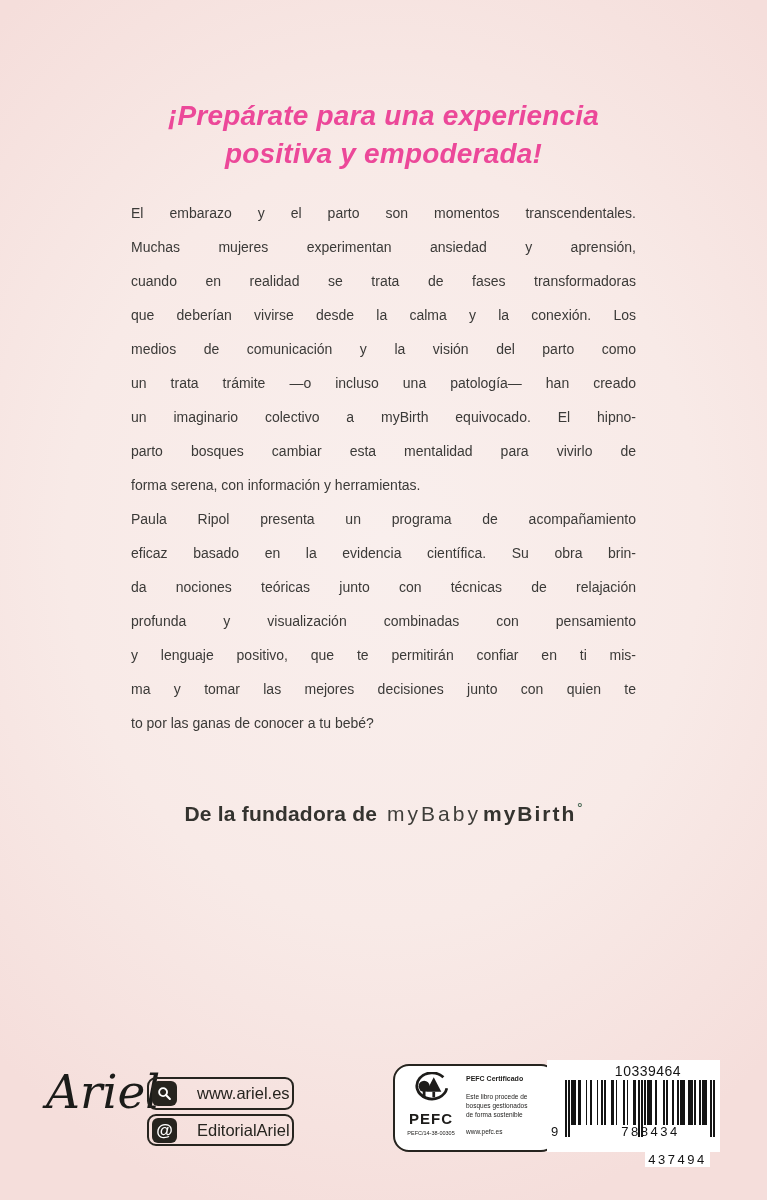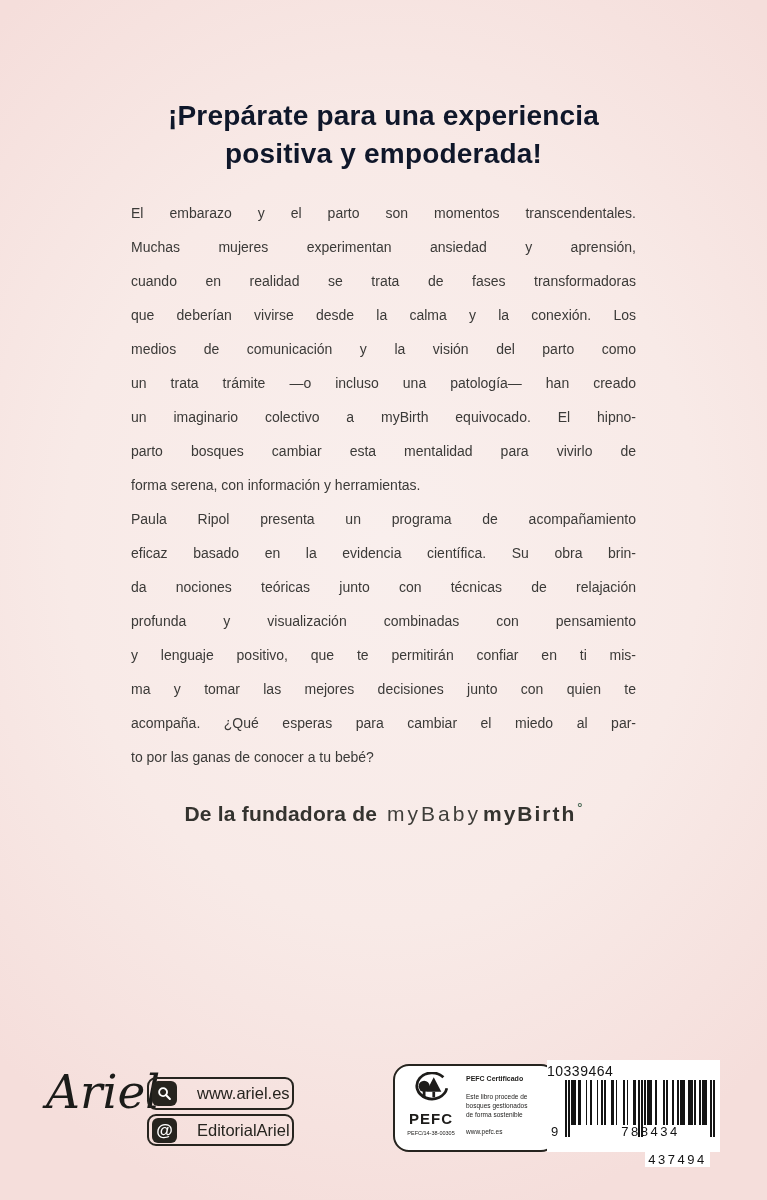--- a/index.html
+++ b/index.html
@@ -51,33 +51,33 @@
   .pefc-left{width:60px;display:flex;flex-direction:column;align-items:center;}
   .pefc-word{font-size:15px;font-weight:bold;letter-spacing:1px;color:#1d1c1a;line-height:1;margin-top:1px;}
   .pefc-code{font-size:5.5px;color:#1d1c1a;margin-top:4px;white-space:nowrap;}
   .pefc-right{flex:1;padding-left:5px;display:flex;flex-direction:column;}
   .pefc-title{font-size:7px;font-weight:bold;color:#1d1c1a;margin-top:3px;}
   .pefc-desc{font-size:6.5px;line-height:9px;color:#1d1c1a;margin-top:10px;width:64px;}
   .pefc-url{font-size:6.5px;color:#1d1c1a;margin-top:9px;}
   .barcode-box{
     position:absolute;left:547px;top:1060px;width:173px;height:92px;background:#fff;box-sizing:border-box;
   }
-  .sku{font-size:14px;color:#141414;text-align:left;padding:3px 7px 0 0;line-height:16px;letter-spacing:.5px;}
+  .sku{font-size:14px;color:#141414;text-align:center;padding:3px 7px 0 0;line-height:16px;letter-spacing:.5px;margin-left:36px;}
   .ean{position:relative;width:150px;height:60px;margin:1px 0 0 18px;}
   .ean .mod{position:absolute;top:0;background:#141414;}
   .ean .dg{position:absolute;top:44px;height:15px;font-size:13px;color:#141414;background:#fff;
     letter-spacing:2.5px;text-align:center;line-height:15px;}
   .ean .d9{left:-14px;top:44px;position:absolute;font-size:13px;color:#141414;line-height:15px;}
   .ean .g1{left:5px;width:65px;margin-left:48px;}
   .ean .g2{left:80px;width:65px;margin-top:28px;}
 </style>
 </head>
 <body>
 
-<div class="headline" style="color: #0f172a;">
+<div class="headline" style="color: #ec4899; font-style: italic;">
   <div>¡Prepárate para una experiencia</div>
   <div>positiva y empoderada!</div>
 </div>
 
 <div id="para1" class="copy">
     <div class="line">El embarazo y el parto son momentos transcendentales.</div>
     <div class="line">Muchas mujeres experimentan ansiedad y aprensión,</div>
     <div class="line">cuando en realidad se trata de fases transformadoras</div>
     <div class="line">que deberían vivirse desde la calma y la conexión. Los</div>
     <div class="line">medios de comunicación y la visión del parto como</div>
@@ -86,21 +86,20 @@
     <div class="line">parto bosques cambiar esta mentalidad para vivirlo de</div>
     <div class="line last">forma serena, con información y herramientas.</div>
   </div>
 <div id="para2" class="copy">
     <div class="line">Paula Ripol presenta un programa de acompañamiento</div>
     <div class="line">eficaz basado en la evidencia científica. Su obra brin-</div>
     <div class="line">da nociones teóricas junto con técnicas de relajación</div>
     <div class="line">profunda y visualización combinadas con pensamiento</div>
     <div class="line">y lenguaje positivo, que te permitirán confiar en ti mis-</div>
     <div class="line">ma y tomar las mejores decisiones junto con quien te</div>
-    <div class="line">acompaña. ¿Qué esperas para cambiar el miedo al par-</div>
     <div class="line last">to por las ganas de conocer a tu bebé?</div>
   </div>
 
 <div class="founder">
   <span class="prefix">De la fundadora de</span><span class="brand-light">myBaby</span><span class="brand-bold">myBirth</span><span class="degree" style="color: rgb(76, 107, 88);">°</span>
 </div>
 
 <div class="ariel-logo">Ariel</div>
 
 <div id="badge-web" class="badge">

